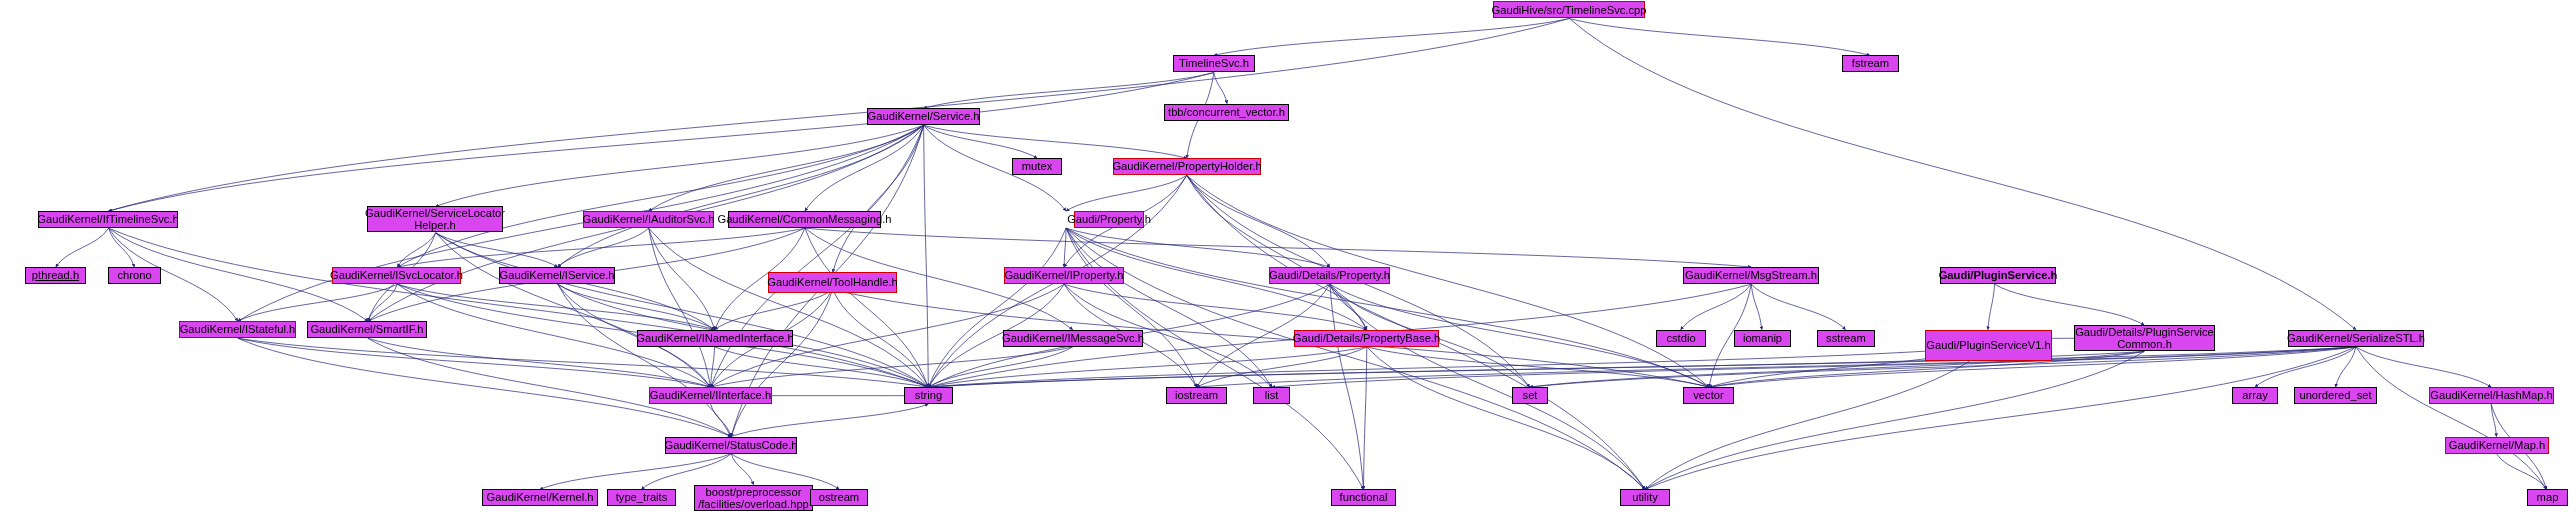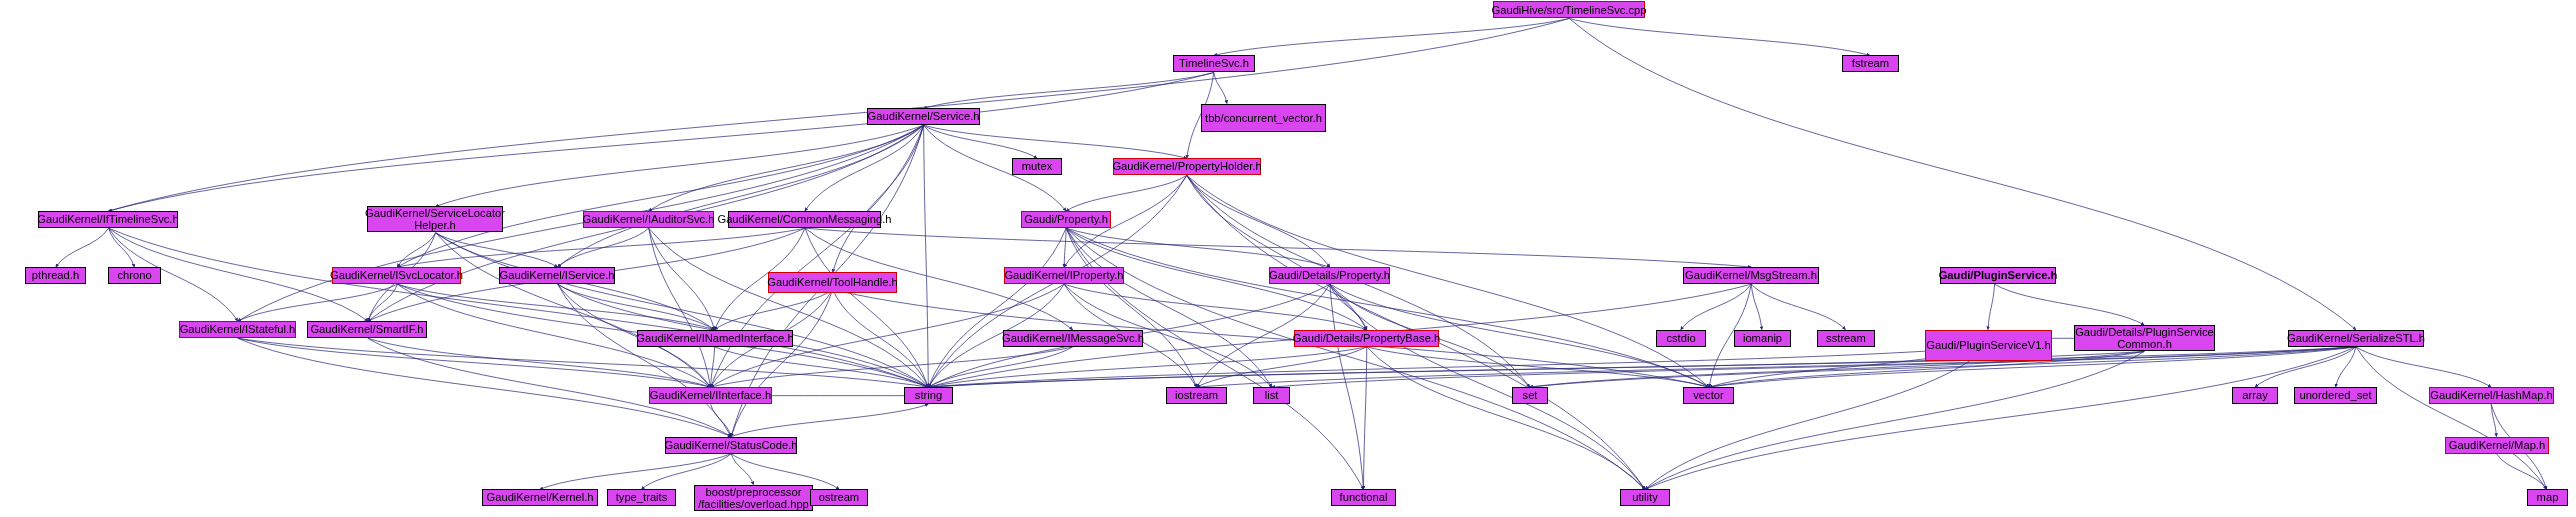--- a/index.html
+++ b/index.html
@@ -186,31 +186,31 @@
         <path d="M 1108 688 C 1044.2 713.92 881.8 716.08 818 742"></path>
         <path d="M 1108 688 C 1078.08 713.92 1001.92 716.08 972 742"></path>
         <path d="M 1108 688 C 1115.48 710.56 1134.52 712.44 1142 735"></path>
         <path d="M 1108 688 C 1144.08 713.92 1235.92 716.08 1272 742"></path>
         <path d="M 1108 662 C 1173.78 638.48 1341.22 636.52 1407 613"></path>
       </g>
   </svg>
 <div class="node red" style="left: 1493px; top: 1.3px; width: 152px; height: 17px;">GaudiHive/src/TimelineSvc.cpp</div>
     <div class="node" style="left: 1173px; top: 55px; width: 82px; height: 17px;">TimelineSvc.h</div>
     <div class="node" style="left: 1842px; top: 55px; width: 57px; height: 17px;">fstream</div>
-    <div class="node" style="left: 1164px; top: 104px; width: 125px; height: 28px; margin-left: 37px;">tbb/concurrent_vector.h</div>
+    <div class="node" style="left: 1164px; top: 104px; width: 125px; height: 17px;">tbb/concurrent_vector.h</div>
     <div class="node" style="left: 867px; top: 108px; width: 113px; height: 17px;">GaudiKernel/Service.h</div>
     <div class="node" style="left: 1012px; top: 158px; width: 50px; height: 17px;">mutex</div>
     <div class="node red" style="left: 1113px; top: 158px; width: 148px; height: 17px;">GaudiKernel/PropertyHolder.h</div>
     <div class="node" style="left: 38px; top: 211px; width: 140px; height: 17px;">GaudiKernel/IfTimelineSvc.h</div>
     <div class="node" style="left: 367px; top: 206px; width: 136px; height: 26px;">GaudiKernel/ServiceLocator
 Helper.h</div>
     <div class="node red" style="left: 583px; top: 211px; width: 131px; height: 17px;">GaudiKernel/IAuditorSvc.h</div>
     <div class="node" style="left: 728px; top: 211px; width: 153px; height: 17px;">GaudiKernel/CommonMessaging.h</div>
-    <div class="node red" style="left: 1021px; top: 211px; width: 90px; height: 17px;">Gaudi/Property.h</div>
-    <div class="node" style="left: 25px; top: 267px; width: 61px; height: 17px;">pthread.h</div>
+    <div class="node red" style="left: 1074px; top: 211px; width: 70px; height: 17px;">Gaudi/Property.h</div>
+    <div class="node" style="left: 25px; top: 267px; width: 61px; height: 17px; text-decoration: underline;">pthread.h</div>
     <div class="node" style="left: 108px; top: 267px; width: 53px; height: 17px;">chrono</div>
     <div class="node red" style="left: 332px; top: 267px; width: 129px; height: 17px;">GaudiKernel/ISvcLocator.h</div>
     <div class="node" style="left: 499px; top: 267px; width: 116px; height: 17px;">GaudiKernel/IService.h</div>
     <div class="node red" style="left: 1004px; top: 267px; width: 120px; height: 17px;">GaudiKernel/IProperty.h</div>
     <div class="node red" style="left: 1269px; top: 267px; width: 121px; height: 17px;">Gaudi/Details/Property.h</div>
     <div class="node" style="left: 1683px; top: 267px; width: 136px; height: 17px;">GaudiKernel/MsgStream.h</div>
     <div class="node" style="left: 1940px; top: 267px; width: 116px; height: 17px; font-weight: bold;">Gaudi/PluginService.h</div>
     <div class="node red" style="left: 179px; top: 321px; width: 117px; height: 17px;">GaudiKernel/IStateful.h</div>
     <div class="node" style="left: 307px; top: 321px; width: 120px; height: 17px;">GaudiKernel/SmartIF.h</div>
     <div class="node red" style="left: 768px; top: 272px; width: 129px; height: 21px;">GaudiKernel/ToolHandle.h</div>

